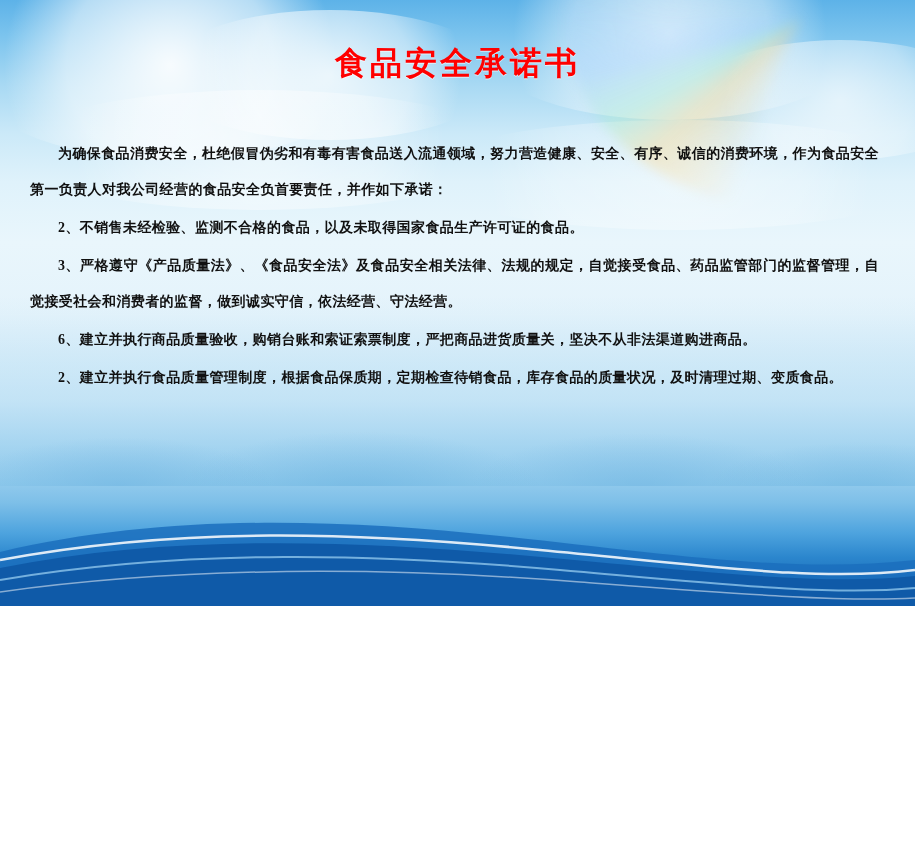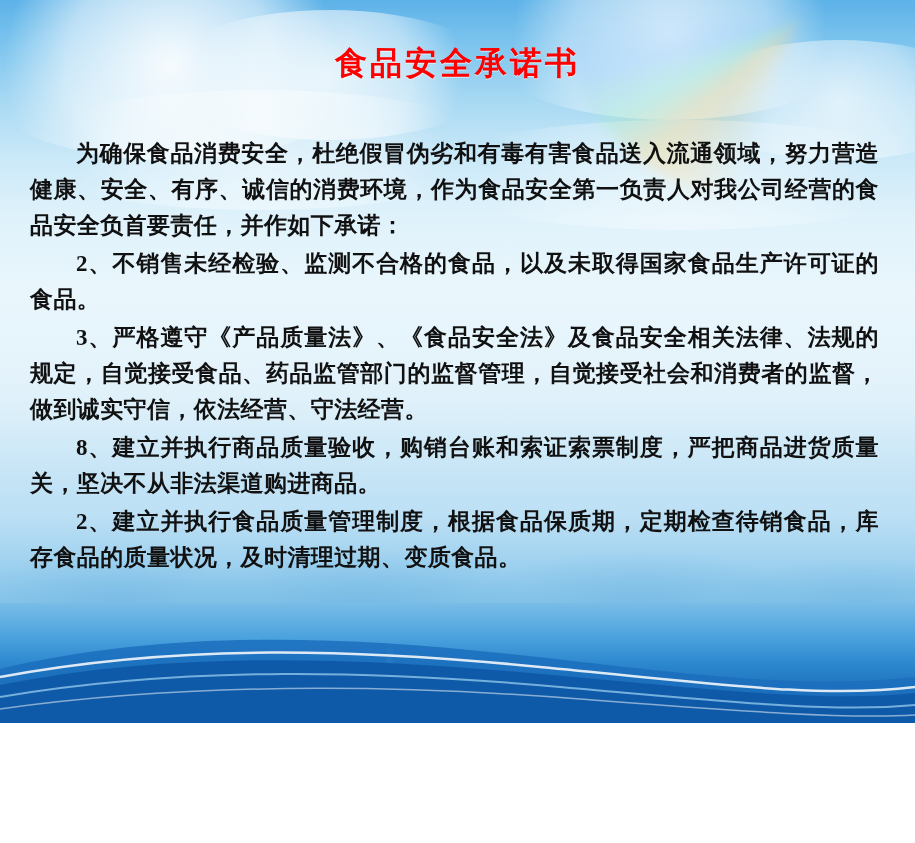--- a/index.html
+++ b/index.html
@@ -10,21 +10,21 @@
     width: 915px;
     height: 843px;
     overflow: hidden;
     font-family: "Liberation Serif", "DejaVu Serif", serif;
     background: #ffffff;
   }
 
   .poster {
     position: relative;
     width: 915px;
-    height: 723px;
+    height: 606px;
     overflow: hidden;
     background: linear-gradient(to bottom,
         #5db2e8 0%,
         #7cc4ee 6%,
         #a8d9f3 14%,
         #cbe9f8 22%,
         #dff2fb 30%,
         #e9f6fc 40%,
         #e4f3fb 52%,
         #d3ebf8 62%,
@@ -142,21 +142,21 @@
   }
 
   .body-text {
     margin: 0;
     padding: 50px 36px 0 30px;
   }
 
   .para {
     margin: 0 0 2px 0;
     font-family: "Liberation Serif", "DejaVu Serif", serif;
-    font-size: 23px;
+    font-size: 14px;
     font-weight: bold;
     line-height: 36px;
     color: #111111;
     text-align: justify;
     text-indent: 2em;
     letter-spacing: 0.4px;
   }
 </style>
 </head>
 <body>
@@ -190,18 +190,18 @@
     </svg>
   </div>
 
   <div class="content">
     <h1 class="doc-title">食品安全承诺书</h1>
 
     <div class="body-text">
       <p class="para">为确保食品消费安全，杜绝假冒伪劣和有毒有害食品送入流通领域，努力营造健康、安全、有序、诚信的消费环境，作为食品安全第一负责人对我公司经营的食品安全负首要责任，并作如下承诺：</p>
       <p class="para">2、不销售未经检验、监测不合格的食品，以及未取得国家食品生产许可证的食品。</p>
       <p class="para">3、严格遵守《产品质量法》、《食品安全法》及食品安全相关法律、法规的规定，自觉接受食品、药品监管部门的监督管理，自觉接受社会和消费者的监督，做到诚实守信，依法经营、守法经营。</p>
-      <p class="para">8、建立并执行商品质量验收，购销台账和索证索票制度，严把商品进货质量关，坚决不从非法渠道购进商品。</p>
+      <p class="para">6、建立并执行商品质量验收，购销台账和索证索票制度，严把商品进货质量关，坚决不从非法渠道购进商品。</p>
       <p class="para">2、建立并执行食品质量管理制度，根据食品保质期，定期检查待销食品，库存食品的质量状况，及时清理过期、变质食品。</p>
     </div>
   </div>
 
 </div>
 
 </body></html>

